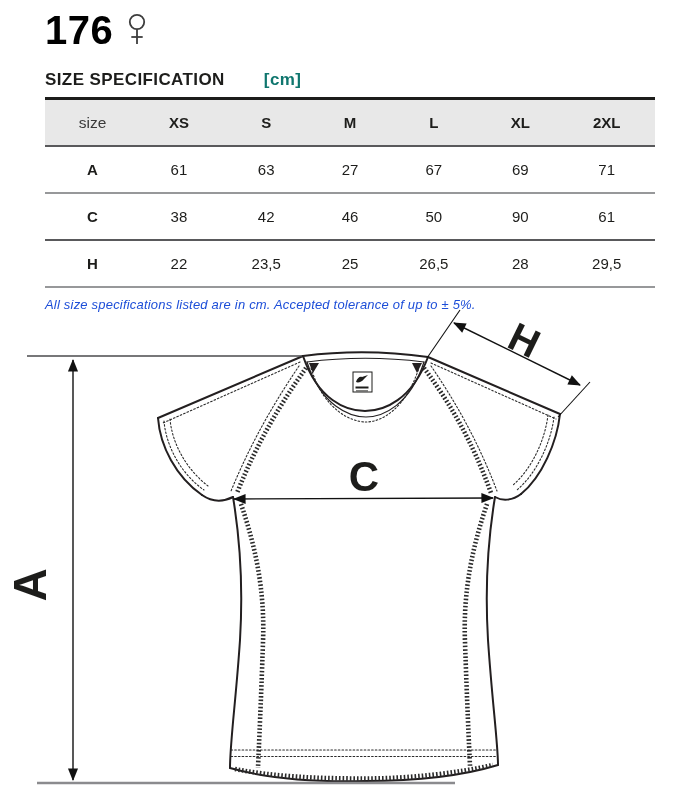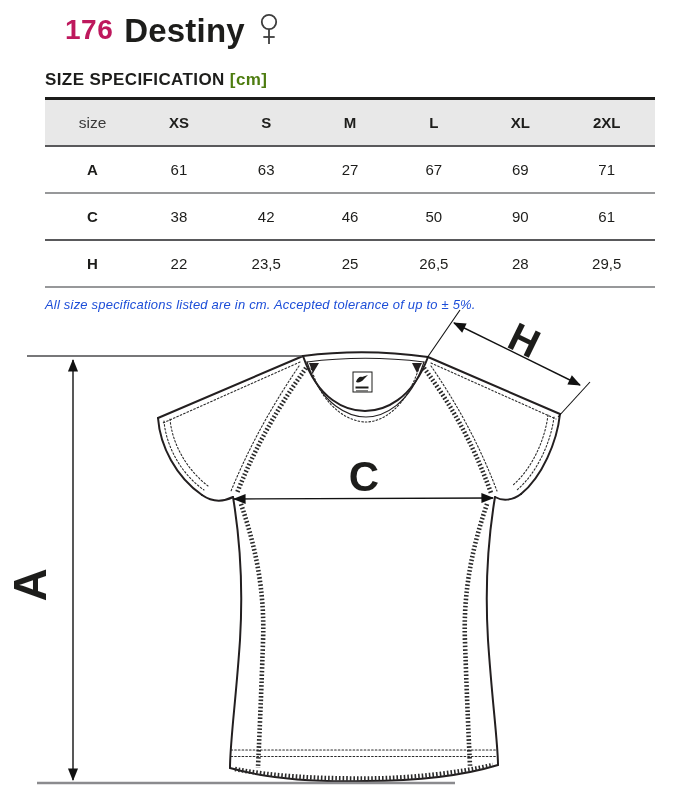--- a/index.html
+++ b/index.html
@@ -2,25 +2,25 @@
 <html><head>
 <meta charset="utf-8">
 <style>
   html,body{margin:0;padding:0;}
   body{
     width:700px;height:799px;background:#ffffff;position:relative;overflow:hidden;
     font-family:"Liberation Sans","DejaVu Sans",sans-serif;color:#1d1d1b;
   }
   .page{padding:0 45px;}
   .title-row{display:flex;align-items:center;gap:11px;margin-top:9px;height:42px;}
-  .product-number{font-size:28px;font-weight:700;color:#be185d;letter-spacing:0.5px;line-height:1;margin-left:20px;}
+  .product-number{font-size:40px;font-weight:700;color:#000000;letter-spacing:0.5px;line-height:1;}
   .product-name{font-size:33px;font-weight:700;color:#1d1d1b;letter-spacing:0.2px;line-height:1;}
   .gender{margin-left:2px;display:flex;align-items:center;}
   .section-title{margin-top:19px;font-size:17px;font-weight:700;letter-spacing:0.4px;}
-  .section-title .unit{color:#4d7c0f;}
+  .section-title .unit{color:#0f766e;margin-left:34px;}
   table.size-table{width:610px;border-collapse:collapse;margin-top:7px;border-top:3px solid #1d1d1b;}
   table.size-table th,table.size-table td{
     height:27px;text-align:center;vertical-align:middle;font-size:15px;padding:9px;
   }
   table.size-table col.c-label{width:95px;}
   thead tr{background:#e8e8e8;border-bottom:2px solid #59595b;}
   thead th{font-weight:700;}
   thead th.size-word{font-weight:400;color:#3a3a3a;font-size:15.5px;}
   tbody tr{border-bottom:2px solid #97989a;}
   tbody tr.row-c{border-bottom:2px solid #59595b;}
@@ -35,21 +35,20 @@
   svg .ext-thin{fill:none;stroke:#111;stroke-width:1.1;}
   svg text.dim-label{font-family:"Liberation Sans","DejaVu Sans",sans-serif;font-weight:700;fill:#1d1d1b;}
 </style>
 </head>
 <body>
 
 <div class="page">
 
   <div class="title-row">
     <span class="product-number">176</span>
-    <span class="product-name">Destiny</span>
     <span class="gender">
       <svg width="22" height="36" viewBox="0 0 22 36">
         <circle cx="11" cy="10" r="7.2" fill="none" stroke="#3d3d3d" stroke-width="1.8"></circle>
         <line x1="11" y1="17.2" x2="11" y2="32" stroke="#3d3d3d" stroke-width="1.8"></line>
         <line x1="5.3" y1="25" x2="16.7" y2="25" stroke="#3d3d3d" stroke-width="1.8"></line>
       </svg>
     </span>
   </div>
 
   <div class="section-title">

